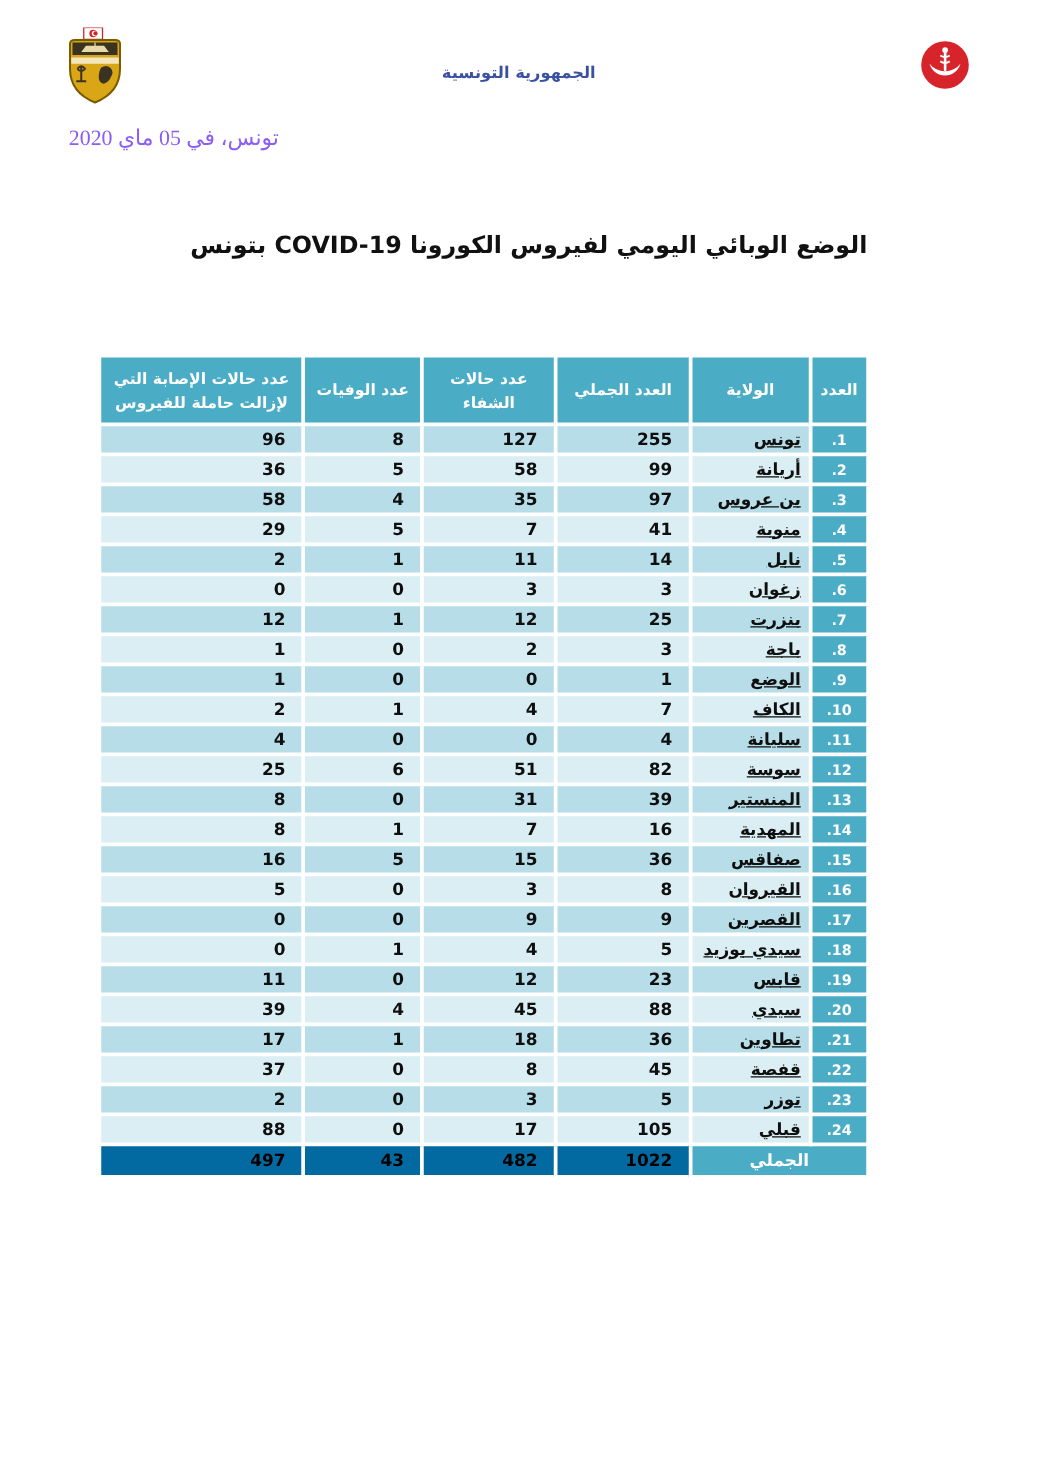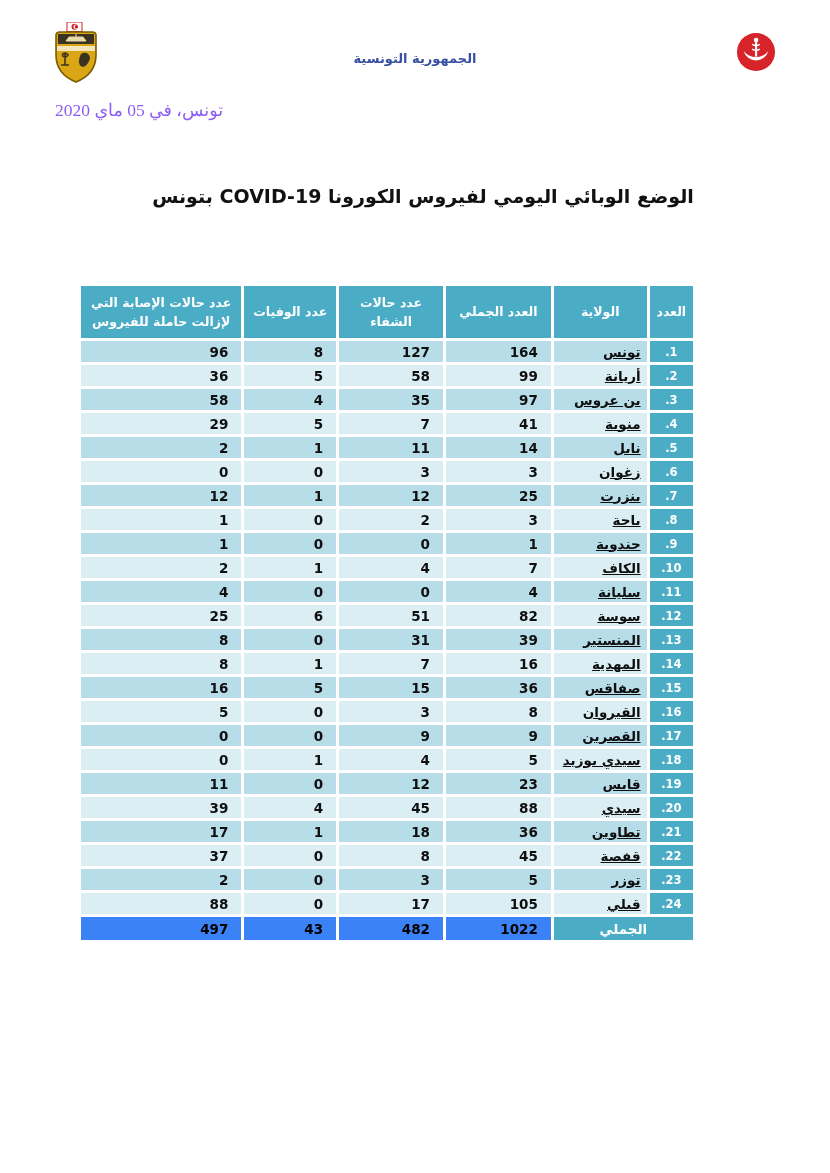--- a/index.html
+++ b/index.html
@@ -46,21 +46,21 @@
                          text-align: center; font-size: 11.5px; font-weight: bold; }
   .covid-table td.name { font-weight: bold; text-align: right; padding: 0 6px 0 2px; text-decoration: underline; }
   .covid-table td.num  { font-weight: 600; text-align: right; padding: 0 13px 0 4px;
                          direction: ltr; }
   .covid-table tbody tr:nth-child(odd)  td:not(.idx) { background: #b6dde8; }
   .covid-table tbody tr:nth-child(even) td:not(.idx) { background: #daeef3; }
 
   .covid-table tfoot td { height: 26px; vertical-align: middle; }
   .covid-table td.total-label { background: #4bacc6; color: #ffffff; font-weight: bold;
                                 font-size: 13.5px; text-align: center; }
-  .covid-table tfoot td.num { background: #3b82f6; font-weight: bold; font-size: 13.5px; }
+  .covid-table tfoot td.num { background: #0369a1; font-weight: bold; font-size: 13.5px; }
 </style>
 </head>
 <body>
 
 <div class="page">
 
   <div class="letterhead">
 
     <svg class="emblem" viewBox="0 0 48 62" xmlns="http://www.w3.org/2000/svg">
       <rect x="15" y="0" width="15" height="9.5" fill="#ffffff" stroke="#c22" stroke-width="1"></rect>
@@ -108,21 +108,21 @@
         <th>العدد الجملي</th>
         <th>عدد حالات الشفاء</th>
         <th>عدد الوفيات</th>
         <th>عدد حالات الإصابة التي لإزالت حاملة للفيروس</th>
       </tr>
     </thead>
     <tbody>
         <tr>
           <td class="idx">.1</td>
           <td class="name">تونس</td>
-          <td class="num">164</td>
+          <td class="num">255</td>
           <td class="num">127</td>
           <td class="num">8</td>
           <td class="num">96</td>
         </tr>
         <tr>
           <td class="idx">.2</td>
           <td class="name">أريانة</td>
           <td class="num">99</td>
           <td class="num">58</td>
           <td class="num">5</td>
@@ -171,21 +171,21 @@
         <tr>
           <td class="idx">.8</td>
           <td class="name">باجة</td>
           <td class="num">3</td>
           <td class="num">2</td>
           <td class="num">0</td>
           <td class="num">1</td>
         </tr>
         <tr>
           <td class="idx">.9</td>
-          <td class="name">جندوبة</td>
+          <td class="name">الوضع</td>
           <td class="num">1</td>
           <td class="num">0</td>
           <td class="num">0</td>
           <td class="num">1</td>
         </tr>
         <tr>
           <td class="idx">.10</td>
           <td class="name">الكاف</td>
           <td class="num">7</td>
           <td class="num">4</td>

